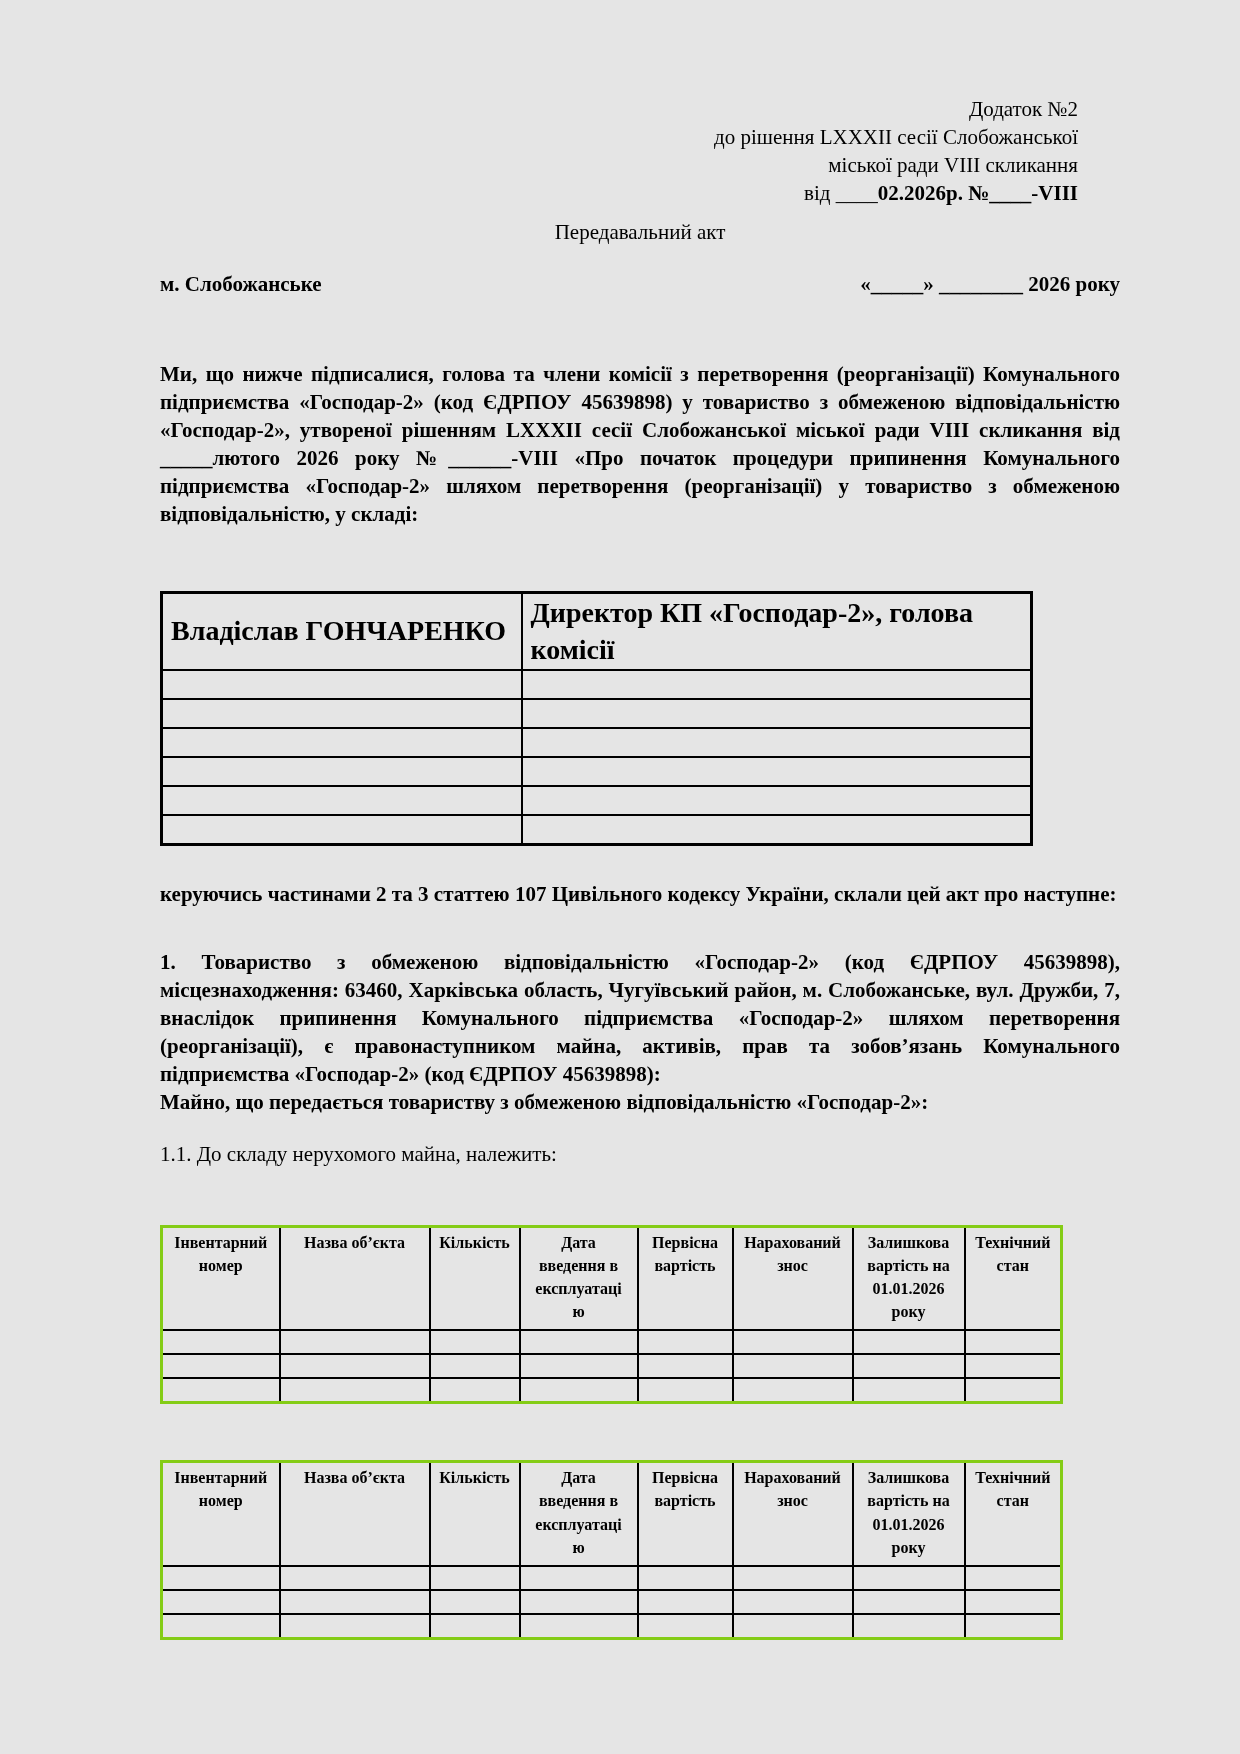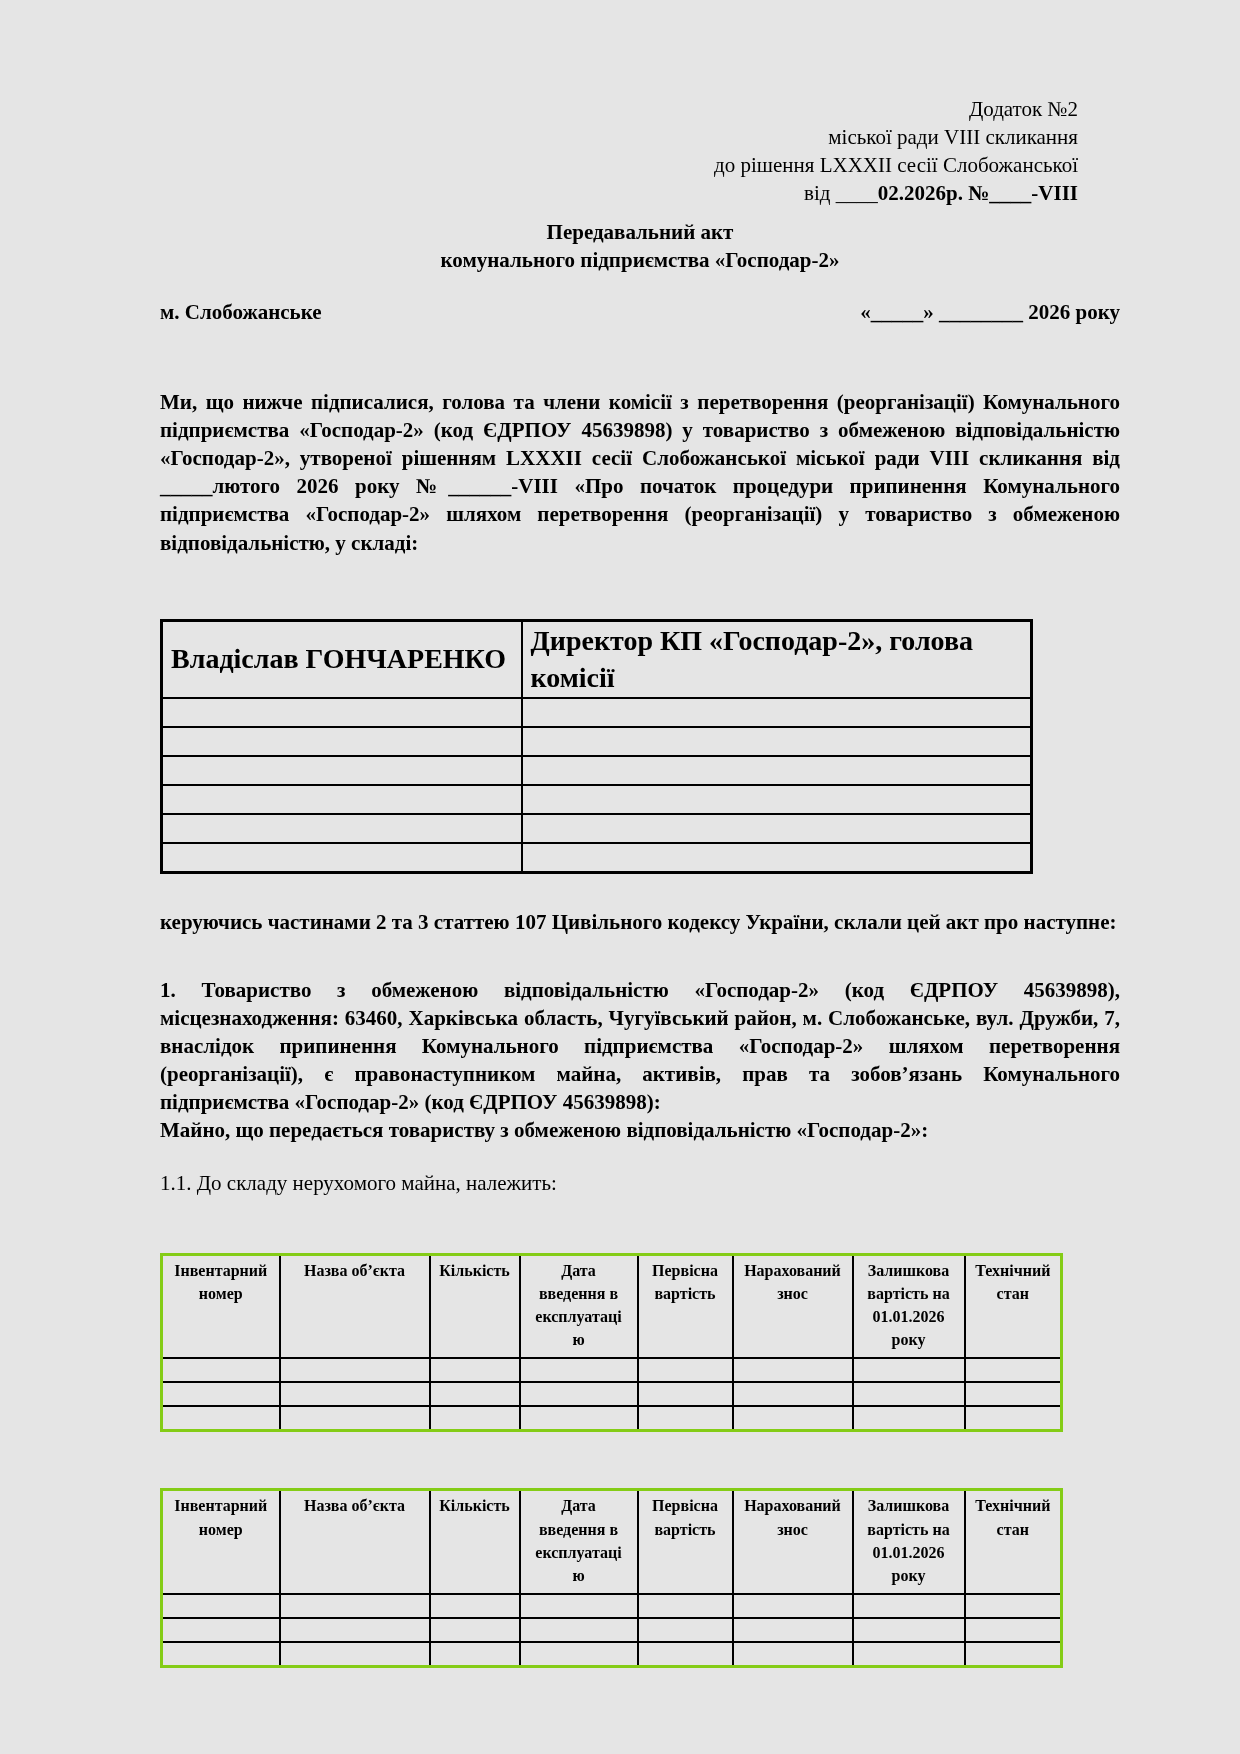--- a/index.html
+++ b/index.html
@@ -16,21 +16,21 @@
     padding: 95px 120px 0 160px;
     overflow: hidden;
   }
   .header-block {
     text-align: right;
     padding-right: 42px;
   }
   .b { font-weight: bold; }
   .title-block {
     text-align: center;
-    font-weight: bold;
+    font-weight: normal;
     margin-top: 10px;
   }
   .place-date {
     display: flex;
     justify-content: space-between;
     font-weight: bold;
     margin-top: 24px;
     gap: 16px;
   }
   .para { text-align: justify; }
@@ -91,28 +91,27 @@
     height: 20px;
   }
 </style>
 </head>
 <body>
 
 <div class="page">
 
   <div class="header-block">
     <div>Додаток №2</div>
+    <div>до рішення LXXXII сесії Слобожанської</div>
     <div>міської ради VIII скликання</div>
-    <div>до рішення LXXXII сесії Слобожанської</div>
     <div><span>від ____</span><span class="b">02.2026р. №____-VIII</span></div>
   </div>
 
   <div class="title-block">
     <div>Передавальний акт</div>
-    <div>комунального підприємства «Господар-2»</div>
   </div>
 
   <div class="place-date">
     <span>м. Слобожанське</span>
     <span>«_____» ________ 2026 року</span>
   </div>
 
   <div class="para para-intro">Ми, що нижче підписалися, голова та члени комісії з перетворення (реорганізації) Комунального підприємства «Господар-2» (код ЄДРПОУ 45639898) у товариство з обмеженою відповідальністю «Господар-2», утвореної рішенням LXXXII сесії Слобожанської міської ради VIII скликання від _____лютого 2026 року №______-VIII «Про початок процедури припинення Комунального підприємства «Господар-2» шляхом перетворення (реорганізації) у товариство з обмеженою відповідальністю, у складі:</div>
 
   <table class="commission-table">

